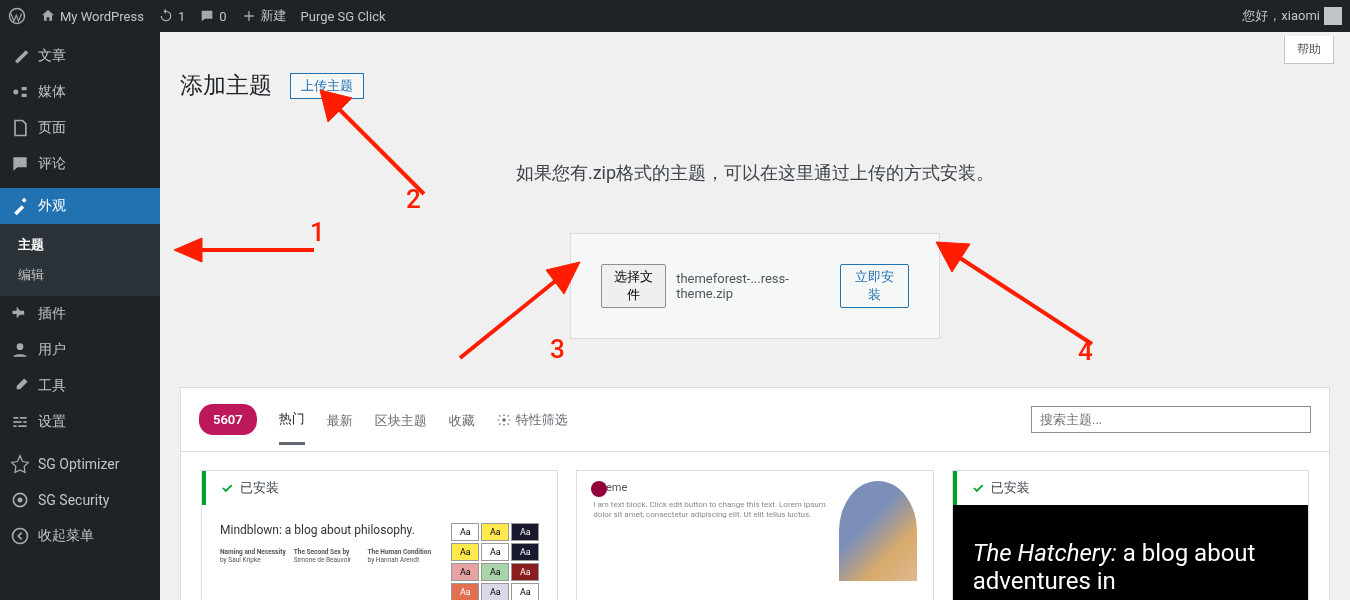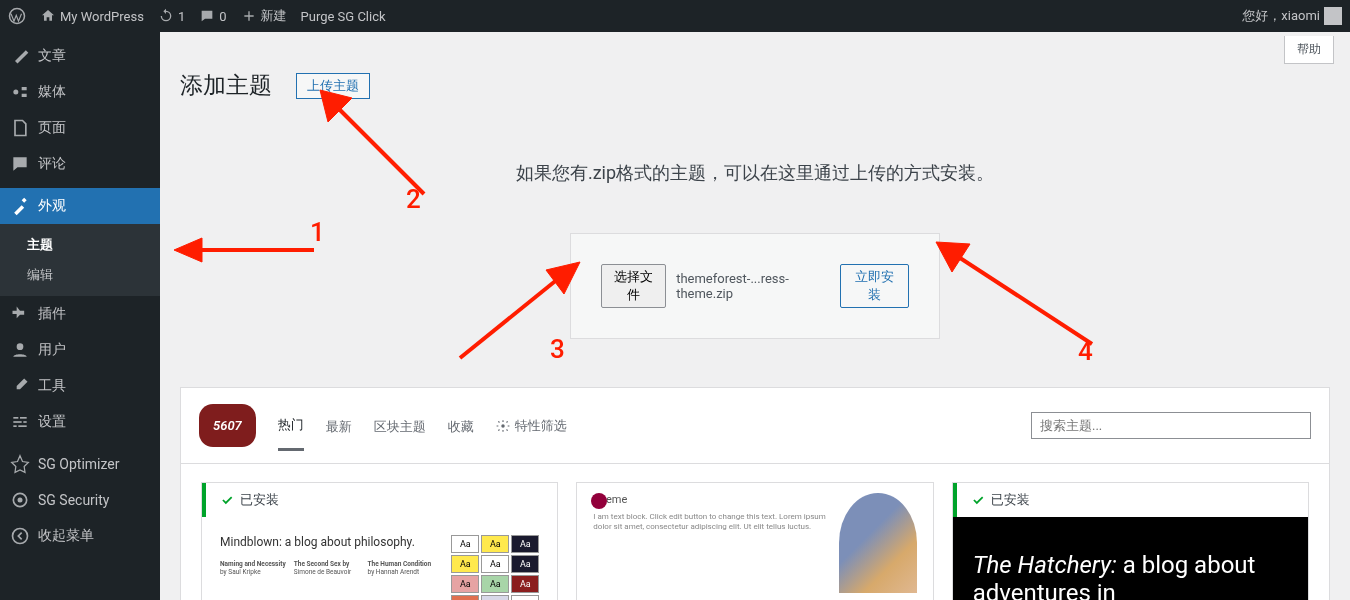--- a/index.html
+++ b/index.html
@@ -10,40 +10,40 @@
     .top-left span, .top-right span { display:flex; align-items:center; gap:4px; cursor:pointer; }
     .top-left svg, .top-right svg { fill:#a7aaad; }
     .user-box { width:18px; height:18px; background:#c3c4c7; }
     
     .sidebar { position:absolute; top:32px; left:0; width:160px; background:#1d2327; height:568px; color:#c3c4c7; font-size:14px; }
     .side-item { display:flex; align-items:center; gap:8px; padding:8px 10px; cursor:pointer; }
     .side-item svg { width:20px; height:20px; fill:#a7aaad; }
     .side-item.active { background:#2271b1; color:#fff; position:relative; }
     .side-item.active svg { fill:#fff; }
     .side-item.active::after { content:""; position:absolute; right:-8px; top:50%; transform:translateY(-50%); border:8px solid transparent; border-right-color:#f0f0f1; }
-    .sub-menu { background:#2c3338; padding:6px 13px; }
+    .sub-menu { background:#2c3338; padding:6px 4px; }
     .sub-item { padding:6px 10px 6px 14px; font-size:13px; color:#c3c4c7; cursor:pointer; }
     .sub-item.current { color:#fff; font-weight:600; }
     .side-spacer { height:6px; }
     
     .main { position:absolute; top:32px; left:160px; right:0; padding:0; height:562px; }
     .help-area { display:flex; justify-content:flex-end; padding:4px 16px 0 16px; }
     .help-btn { border:1px solid #c3c4c7; background:#fff; border-top:none; padding:5px 12px; font-size:12px; color:#50575e; cursor:pointer; }
-    .page-header { display:flex; align-items:center; gap:24px; padding:6px 20px 14px 20px; }
+    .page-header { display:flex; align-items:center; gap:18px; padding:6px 20px 14px 20px; }
     .page-title { font-size:23px; font-weight:400; color:#1d2327; }
     .upload-btn { border:1px solid #2271b1; color:#2271b1; background:#f6f7f7; padding:3px 10px; font-size:13px; cursor:pointer; }
     .upload-msg { text-align:center; font-size:18px; color:#3c434a; margin-top:46px; }
     .upload-box { border:1px solid #dcdcde; background:#f6f7f7; width:370px; margin:48px auto; padding:30px 30px; display:flex; align-items:center; gap:10px; justify-content:center; }
     .choose-file { border:1px solid #8c8f94; background:#efefef; padding:3px 8px; font-size:13px; cursor:pointer; border-radius:2px; }
     .file-name { font-size:13px; color:#50575e; }
     .install-btn { border:1px solid #2271b1; color:#2271b1; background:#f6f7f7; padding:3px 10px; font-size:13px; cursor:pointer; border-radius:2px; }
     
     .theme-wrap { margin:20px 20px 0 20px; border:1px solid #dcdcde; background:#fff; }
     .filter-bar { display:flex; align-items:center; padding:16px 18px; gap:22px; font-size:13px; border-bottom:1px solid #dcdcde; }
-    .count-pill { background:#7f1d1d; color:#fff; padding:14px 14px; border-radius:14px; font-weight:600; font-size:13px;font-style:italic; }
+    .count-pill { background:#be185d; color:#fff; padding:8px 14px; border-radius:14px; font-weight:600; font-size:13px; }
     .filter-link { color:#646970; cursor:pointer; padding-bottom:14px; margin-bottom:-16px; }
     .filter-link.active { border-bottom:3px solid #646970; color:#1d2327; }
     .filter-feature { display:flex; align-items:center; gap:5px; color:#646970; cursor:pointer; }
     .filter-spacer { flex:1; }
     .search-input { border:1px solid #8c8f94; padding:5px 8px; font-size:13px; width:280px; }
     
     .theme-grid { display:flex; gap:18px; padding:18px 20px; }
     .theme-card { width:370px; border:1px solid #dcdcde; background:#fff; }
     .installed-bar { display:flex; align-items:center; gap:6px; border-left:4px solid #00a32a; padding:8px 14px; font-size:13px; color:#3c434a; }
     .installed-bar svg { fill:#00a32a; width:14px; height:14px; }

